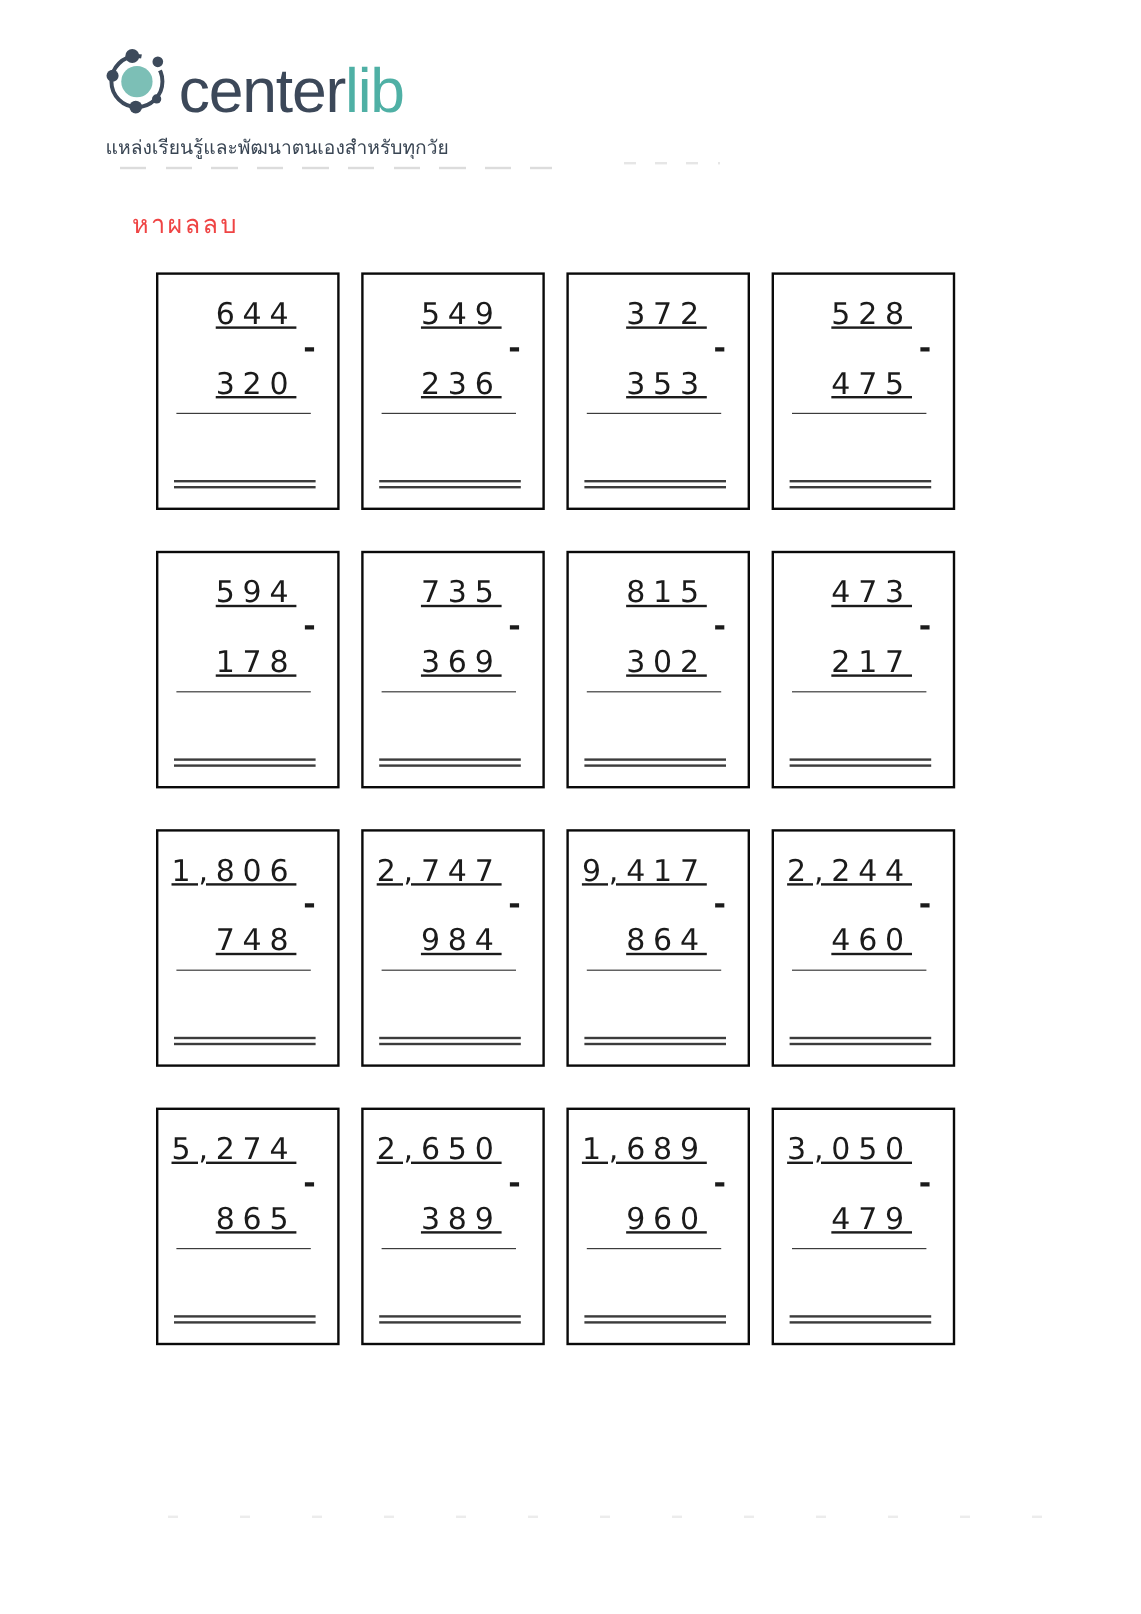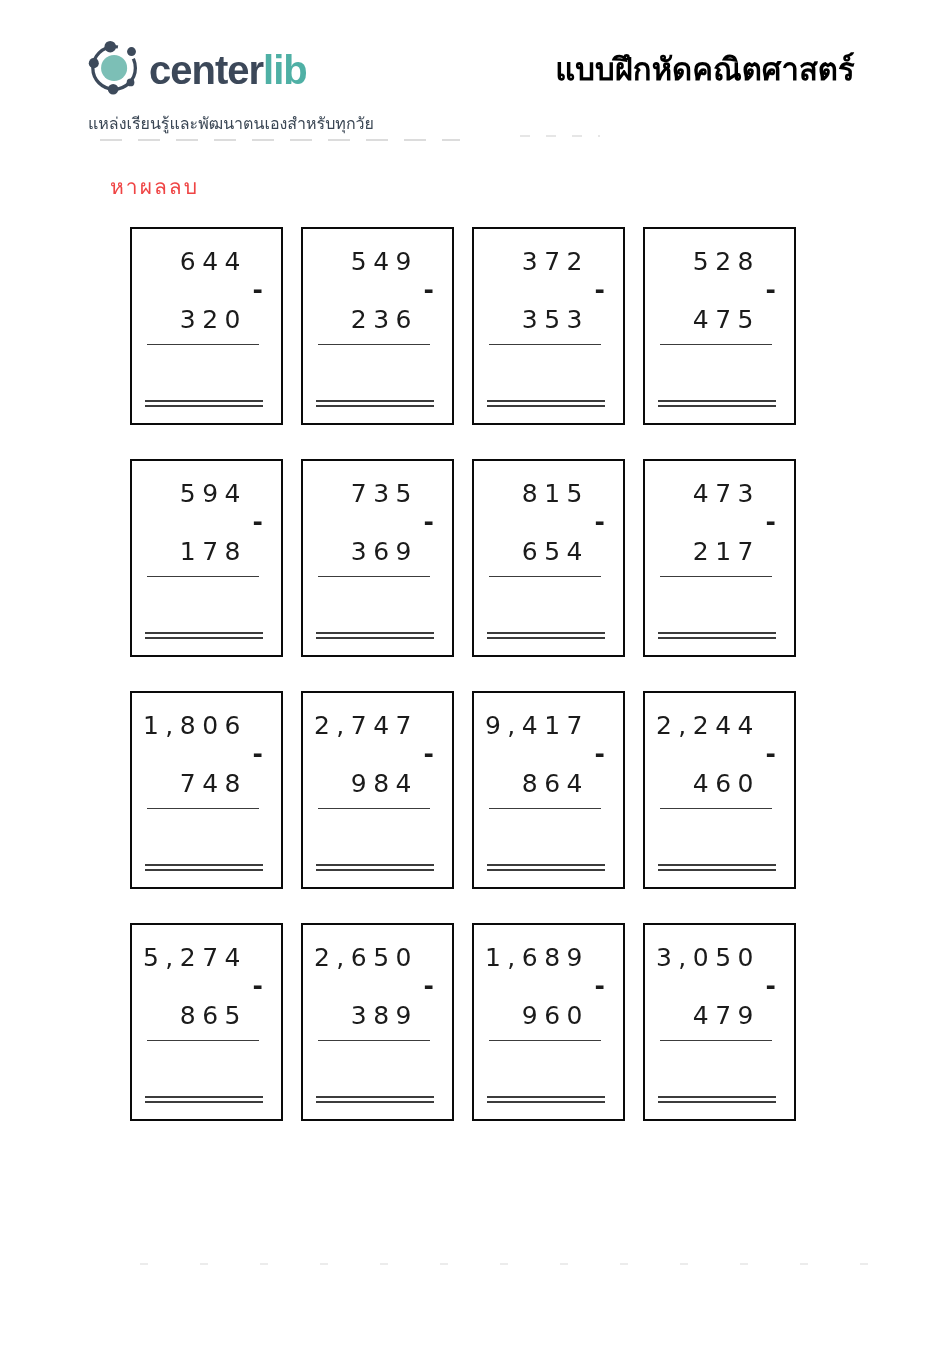--- a/index.html
+++ b/index.html
@@ -10,21 +10,21 @@
     height: 1345px;
     overflow: hidden;
     font-family: "Liberation Sans", sans-serif;
     color: #000;
   }
 
   
   .logo-icon { position: absolute; left: 88px; top: 37px; }
   .brand {
     position: absolute; left: 149px; top: 50px;
-    font-size: 40px; font-weight: 700; letter-spacing: -1px;
+    font-size: 52px; font-weight: 400; letter-spacing: -1px;
     line-height: 1;
   }
   .brand .center { color: #3c4859; }
   .brand .lib    { color: #4fb0a5; }
   .tagline {
     position: absolute; left: 88px; top: 114px;
     font-size: 16px; color: #3a4654; line-height: 1.2;
   }
 
   .title-block { position: absolute; left: 460px; top: 52px; width: 490px; text-align: center; }
@@ -65,20 +65,21 @@
     background: #fff;
   }
   .num {
     position: absolute; right: 0; left: 0;
     text-align: right; padding-right: 34px;
     font-family: "DejaVu Sans", sans-serif;
     font-size: 25px; line-height: 1;
     letter-spacing: 0.26em;
     color: #1b1b1b;
     white-space: nowrap;
+    text-decoration: underline;
   }
   .minuend    { top: 20px; }
   .subtrahend { top: 78px; padding-left: 13px; }
   .minus {
     position: absolute; right: 0; left: 0; top: 48px;
     text-align: right; padding-right: 18px;
     font-family: "DejaVu Sans", sans-serif;
     font-size: 25px; font-weight: 700; line-height: 1;
     color: #1b1b1b;
   }
@@ -108,21 +109,20 @@
   </svg>
 </div>
 
 <div class="brand">
   <span class="center">center</span><span class="lib">lib</span>
 </div>
 
 <div class="tagline">แหล่งเรียนรู้และพัฒนาตนเองสำหรับทุกวัย</div>
 
 <div class="title-block">
-  <div class="main-title">แบบฝึกหัดคณิตศาสตร์</div>
 </div>
 
 <div class="artifact-top"></div>
 <div class="artifact-top2"></div>
 
 <div class="instruction">หาผลลบ</div>
 
 <div class="grid">
   <div class="box">
     <div class="num minuend">644</div>
@@ -168,21 +168,21 @@
     <div class="num minuend">735</div>
     <div class="minus">-</div>
     <div class="num subtrahend">369</div>
     <div class="answer-line"></div>
     <div class="result-line"></div>
   </div>
 
   <div class="box">
     <div class="num minuend">815</div>
     <div class="minus">-</div>
-    <div class="num subtrahend">654</div>
+    <div class="num subtrahend">302</div>
     <div class="answer-line"></div>
     <div class="result-line"></div>
   </div>
 
   <div class="box">
     <div class="num minuend">473</div>
     <div class="minus">-</div>
     <div class="num subtrahend">217</div>
     <div class="answer-line"></div>
     <div class="result-line"></div>

